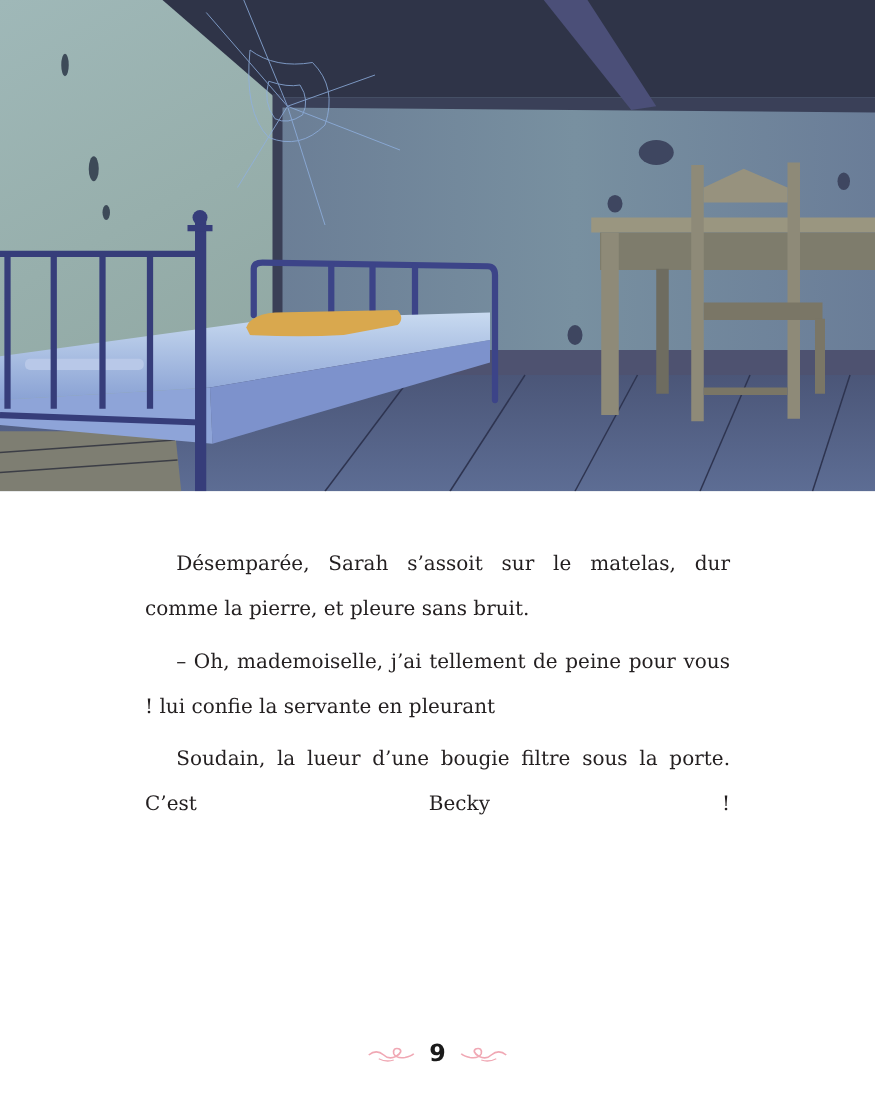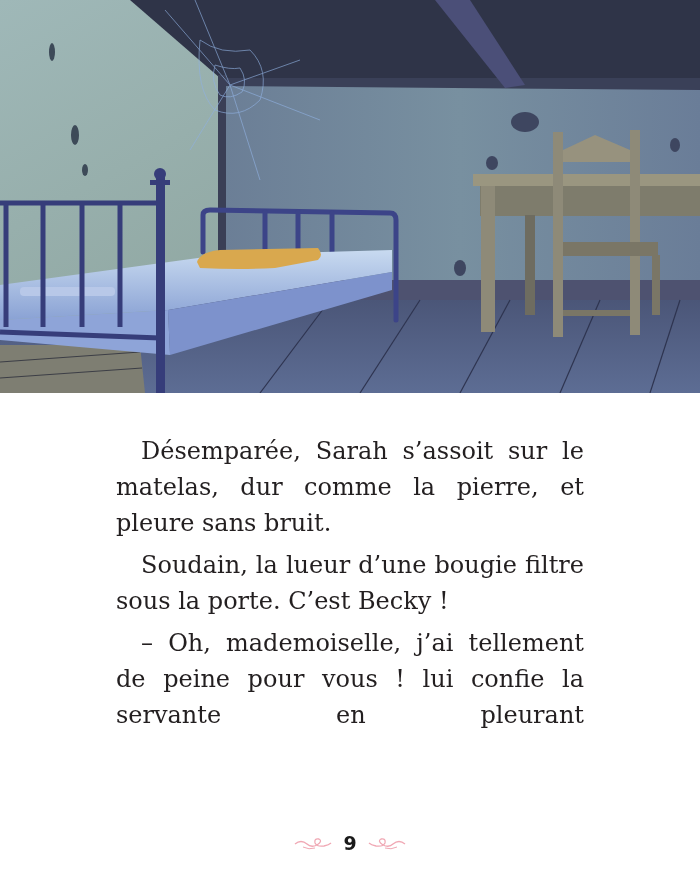--- a/index.html
+++ b/index.html
@@ -2,21 +2,21 @@
 <html><head>
 <meta charset="utf-8">
 <style>
   html, body { margin: 0; padding: 0; background: #ffffff; }
   body { width: 700px; height: 887px; position: relative; overflow: hidden; }
   .illustration { position: absolute; left: 0; top: 0; width: 700px; height: 393px; overflow: hidden; }
   .illustration svg { display: block; }
   .text-block {
     position: absolute; left: 116px; top: 433px; width: 468px;
     font-family: "DejaVu Serif", "Liberation Serif", serif;
-    font-size: 24px; line-height: 36px; color: #231f20;
+    font-size: 16px; line-height: 36px; color: #231f20;
     text-align: justify;
   }
   .text-block p { margin: 0 0 6px 0; text-indent: 25px; }
   .text-block p:last-child { text-align-last: justify; }
   .footer { position: absolute; left: 0; top: 828px; width: 700px; height: 30px;
     display: flex; align-items: center; justify-content: center; gap: 6px; }
   .page-number { font-family: "DejaVu Sans", "Liberation Sans", sans-serif; font-size: 19px; font-weight: bold; color: #1a1a1a; padding: 0 4px; }
   .ornament { width: 40px; height: 16px; display: block; }
 </style>
 </head>
@@ -128,22 +128,22 @@
       <line x1="0" y1="332" x2="160" y2="338"></line>
     </g>
     <rect x="156" y="175" width="9" height="218" fill="#363d7a"></rect>
     <circle cx="160" cy="174" r="6" fill="#363d7a"></circle>
     <rect x="150" y="180" width="20" height="5" fill="#363d7a"></rect>
   </svg>
 </div>
 
 <div class="text-block">
   <p>Désemparée, Sarah s’assoit sur le matelas, dur comme la pierre, et pleure sans bruit.</p>
+  <p>– Oh, mademoiselle, j’ai tellement de peine pour vous ! lui confie la servante en pleurant</p>
   <p>Soudain, la lueur d’une bougie filtre sous la porte. C’est Becky !</p>
-  <p>– Oh, mademoiselle, j’ai tellement de peine pour vous ! lui confie la servante en pleurant</p>
 </div>
 
 <div class="footer">
   <svg class="ornament" viewBox="0 0 40 16">
     <path d="M2,9 Q8,4 14,9 Q18,13 24,10 Q30,6 26,4 Q21,3 22,8 Q24,12 31,11 Q36,10 38,8" stroke="#f0a8b4" stroke-width="1.3" fill="none"></path>
     <path d="M10,12 Q16,15 22,13" stroke="#f0a8b4" stroke-width="1" fill="none"></path>
   </svg>
   <span class="page-number">9</span>
   <svg class="ornament" viewBox="0 0 40 16" style="transform: scaleX(-1);">
     <path d="M2,9 Q8,4 14,9 Q18,13 24,10 Q30,6 26,4 Q21,3 22,8 Q24,12 31,11 Q36,10 38,8" stroke="#f0a8b4" stroke-width="1.3" fill="none"></path>

